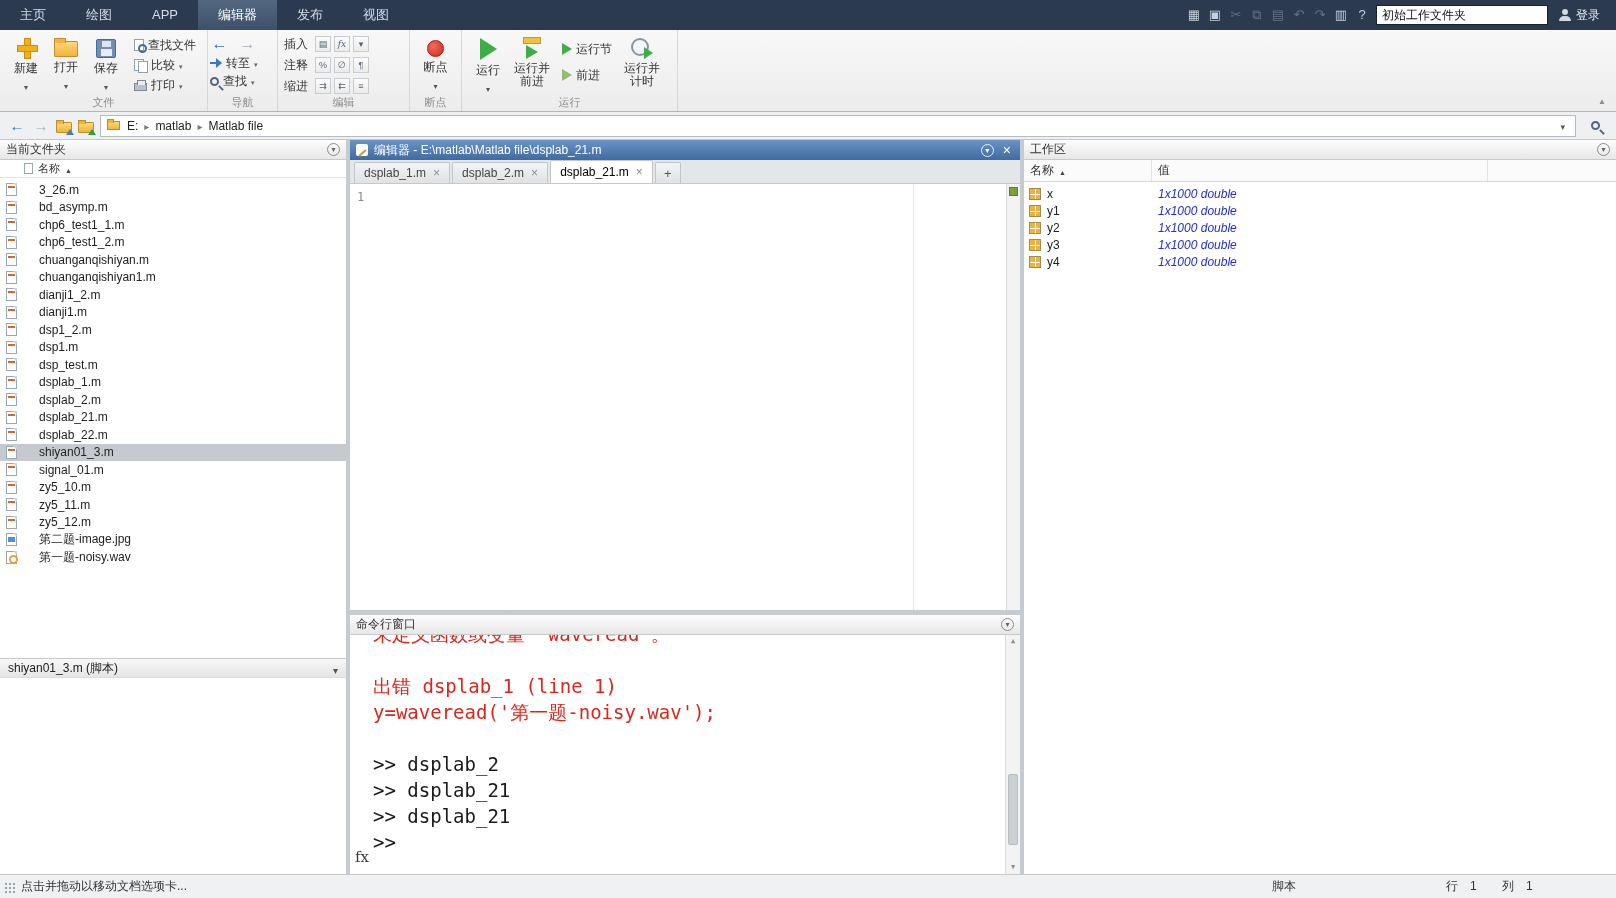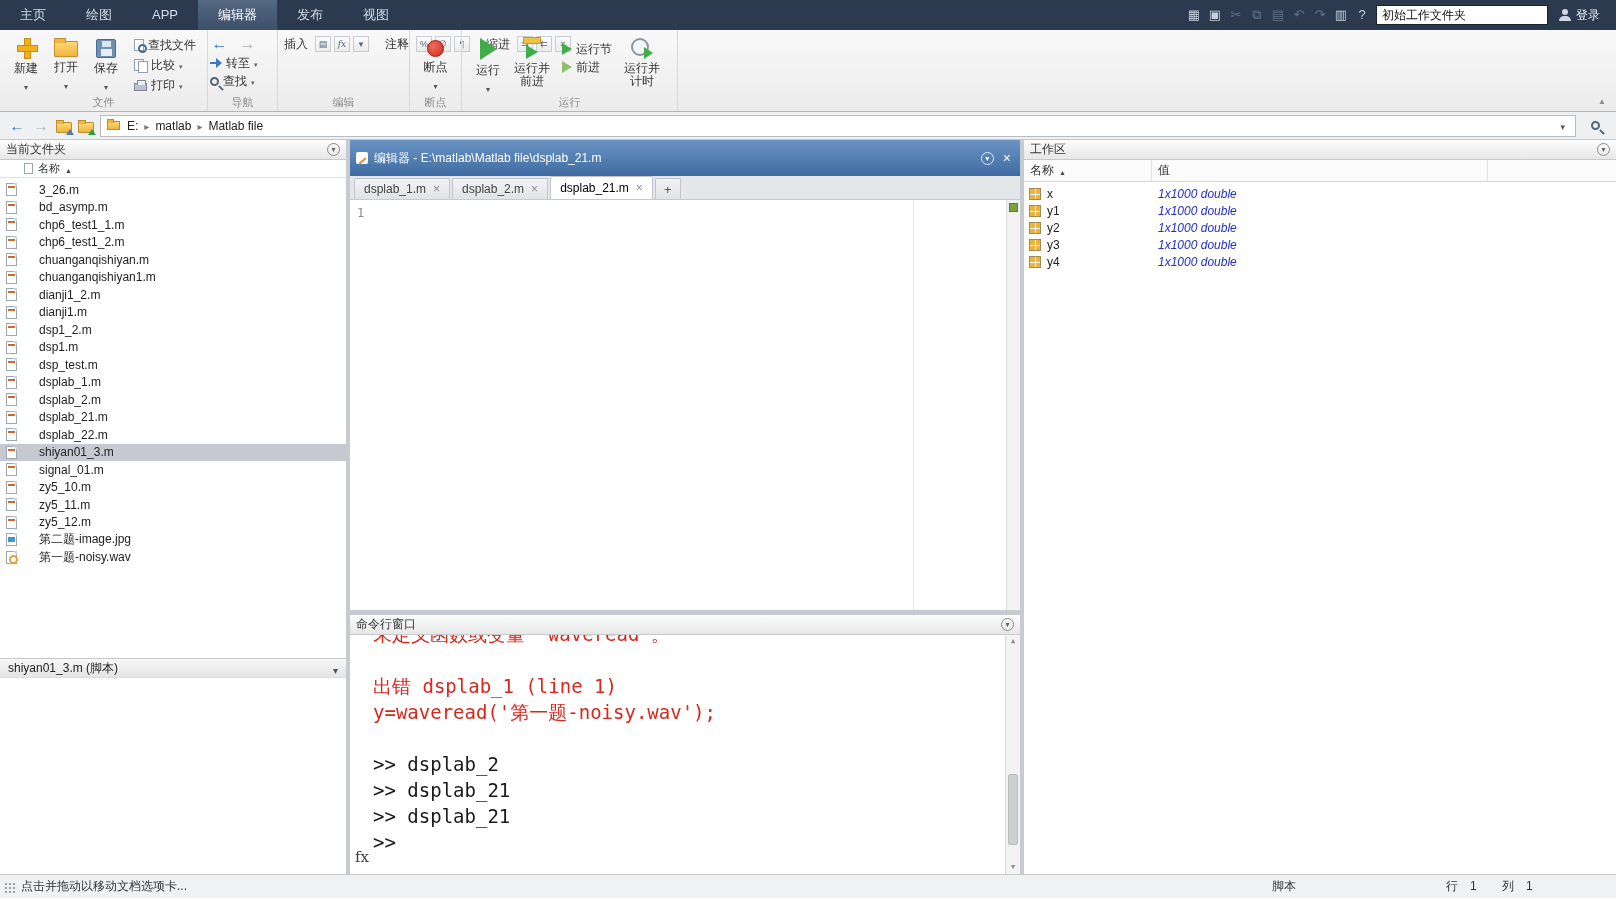--- a/index.html
+++ b/index.html
@@ -56,33 +56,33 @@
   .sm-print{width:13px;height:8px;background:#b9c2cc;border:1px solid #7d8893;margin-top:4px;position:relative;flex:none}
   .sm-print::before{content:"";position:absolute;top:-4px;left:2px;width:7px;height:4px;background:#e9eef3;border:1px solid #7d8893;border-bottom:none}
   .navarrows{display:flex;gap:12px;height:20px;align-items:center;justify-content:center;padding:0 4px}
   .nav-back::before{content:"←";font-size:16px;font-weight:bold;color:#2e74c8}
   .nav-fwd::before{content:"→";font-size:16px;font-weight:bold;color:#a8b0b8}
   .sm-goto{position:relative;width:12px;height:10px;flex:none}
   .sm-goto::before{content:"";position:absolute;left:0;top:4px;width:6px;height:2px;background:#3a78c2}
   .sm-goto::after{content:"";position:absolute;right:0;top:0;border-left:6px solid #3a78c2;border-top:5px solid transparent;border-bottom:5px solid transparent}
   .sm-mag{position:relative;width:9px;height:9px;border:2px solid #52657a;border-radius:50%;flex:none}
   .sm-mag::after{content:"";position:absolute;width:6px;height:2px;background:#52657a;transform:rotate(45deg);left:6px;top:8px}
-  .editgrid{display:flex;flex-direction:row;gap:16px}
+  .editgrid{display:flex;flex-direction:column;gap:1px}
   .editrow{display:flex;align-items:center;gap:3px;height:20px}
   .er-label{width:28px;font-size:12px;color:#333}
   .mini{width:16px;height:16px;border:1px solid #c9ccd0;background:linear-gradient(#fcfcfc,#ebebeb);display:flex;align-items:center;justify-content:center;font-size:9px;color:#52657a}
   .g-sect::before{content:"▤"}.g-fx::before{content:"fx";font-style:italic;font-family:"DejaVu Serif",serif}
   .g-caret::before{content:"▾"}.g-pct::before{content:"%"}.g-nopct::before{content:"∅"}.g-wrap::before{content:"¶"}
   .g-indr::before{content:"⇉"}.g-indl::before{content:"⇇"}.g-smart::before{content:"≡"}
   .icon-bp{width:17px;height:17px;border-radius:50%;background:radial-gradient(circle at 35% 35%,#f26b5e,#c92a1d);border:1px solid #9d2015;margin-top:4px}
   .icon-run{width:0;height:0;border-left:17px solid #3fae49;border-top:11px solid transparent;border-bottom:11px solid transparent;margin-top:2px}
   .icon-runadv{position:relative;width:24px;height:24px}
   .icon-runadv::before{content:"";position:absolute;top:1px;left:3px;right:3px;height:5px;background:#f3c13f;border:1px solid #c29a2e}
   .icon-runadv::after{content:"";position:absolute;left:6px;top:9px;border-left:12px solid #3fae49;border-top:7px solid transparent;border-bottom:7px solid transparent}
-  .runcol{display:flex;flex-direction:column;justify-content:center;margin:6px 6px 0}
+  .runcol{display:flex;flex-direction:column;justify-content:center;gap:8px;margin:6px 6px 0}
   .icon-runsec{width:0;height:0;border-left:10px solid #3fae49;border-top:6px solid transparent;border-bottom:6px solid transparent;flex:none}
   .icon-adv{width:0;height:0;border-left:10px solid #8fbf6a;border-top:6px solid transparent;border-bottom:6px solid transparent;flex:none}
   .icon-clockrun{position:relative;width:24px;height:24px}
   .icon-clockrun::before{content:"";position:absolute;left:1px;top:2px;width:14px;height:14px;border:2px solid #8b95a1;border-radius:50%;background:#f4f7fa}
   .icon-clockrun::after{content:"";position:absolute;right:1px;bottom:1px;border-left:9px solid #3fae49;border-top:6px solid transparent;border-bottom:6px solid transparent}
 
   
   .addressbar{height:28px;background:#eef0f2;border-bottom:1px solid #c3c7cc;display:flex;align-items:center;padding:0 8px;gap:6px;flex:none}
   .nav-arrow{width:18px;text-align:center;font-size:15px;font-weight:bold}
   .nav-arrow.back{color:#2f6fbd}.nav-arrow.fwd{color:#a8b0b8}
@@ -127,21 +127,21 @@
   .file-icon::before{content:"";position:absolute;top:-1px;right:-1px;border-style:solid;border-width:0 4px 4px 0;border-color:transparent #c8d2dc transparent transparent}
   .file-icon.m::after{content:"";position:absolute;left:1px;top:2px;right:1px;height:2px;background:#d06a2c}
   .file-icon.image::after{content:"";position:absolute;left:1px;top:3px;right:1px;height:5px;background:#4a90d9}
   .file-icon.audio::after{content:"";position:absolute;left:2px;top:3px;width:5px;height:5px;border:2px solid #e2a33d;border-radius:50%}
   .details-bar{height:20px;background:linear-gradient(#f8f8f8,#e5e5e5);border-top:1px solid #c9c9c9;border-bottom:1px solid #dcdcdc;display:flex;align-items:flex-end;padding:0 8px;flex:none}
   .dt-caret::before{content:"▾";color:#555;font-size:10px}
   .details-area{height:196px;background:#fff;flex:none}
 
   
   .editor-panel{height:470px;flex:none;display:flex;flex-direction:column;background:#fff}
-  .editor-titlebar{height:36px;background:linear-gradient(#6b94c4,#3f6ba2);color:#fff;display:flex;align-items:center;gap:6px;padding:0 6px;flex:none}
+  .editor-titlebar{height:20px;background:linear-gradient(#6b94c4,#3f6ba2);color:#fff;display:flex;align-items:center;gap:6px;padding:0 6px;flex:none}
   .et-icon{width:12px;height:12px;background:#fff;border-radius:2px;position:relative;flex:none}
   .et-icon::after{content:"";position:absolute;left:2px;top:8px;width:9px;height:2px;background:#e98b2d;transform:rotate(-40deg)}
   .et-title{flex:1;white-space:nowrap;overflow:hidden;font-size:12px}
   .close-x{font-size:14px;line-height:14px;padding:0 3px;color:#fff}
   .close-x::before{content:"×"}
   .tab-row{height:24px;background:#e4e7ea;border-bottom:1px solid #c9c9c9;display:flex;align-items:flex-end;padding:0 4px;gap:2px;flex:none}
   .etabs{display:flex;gap:2px;align-items:flex-end}
   .etab{height:21px;background:linear-gradient(#f2f3f4,#e0e2e4);border:1px solid #c2c5c9;border-bottom:none;display:flex;align-items:center;gap:7px;padding:0 9px;font-size:12px;color:#444;border-radius:2px 2px 0 0}
   .etab.active{background:#fff;color:#000;height:23px}
   .tab-close{color:#8a8f94;font-size:12px;line-height:10px}

